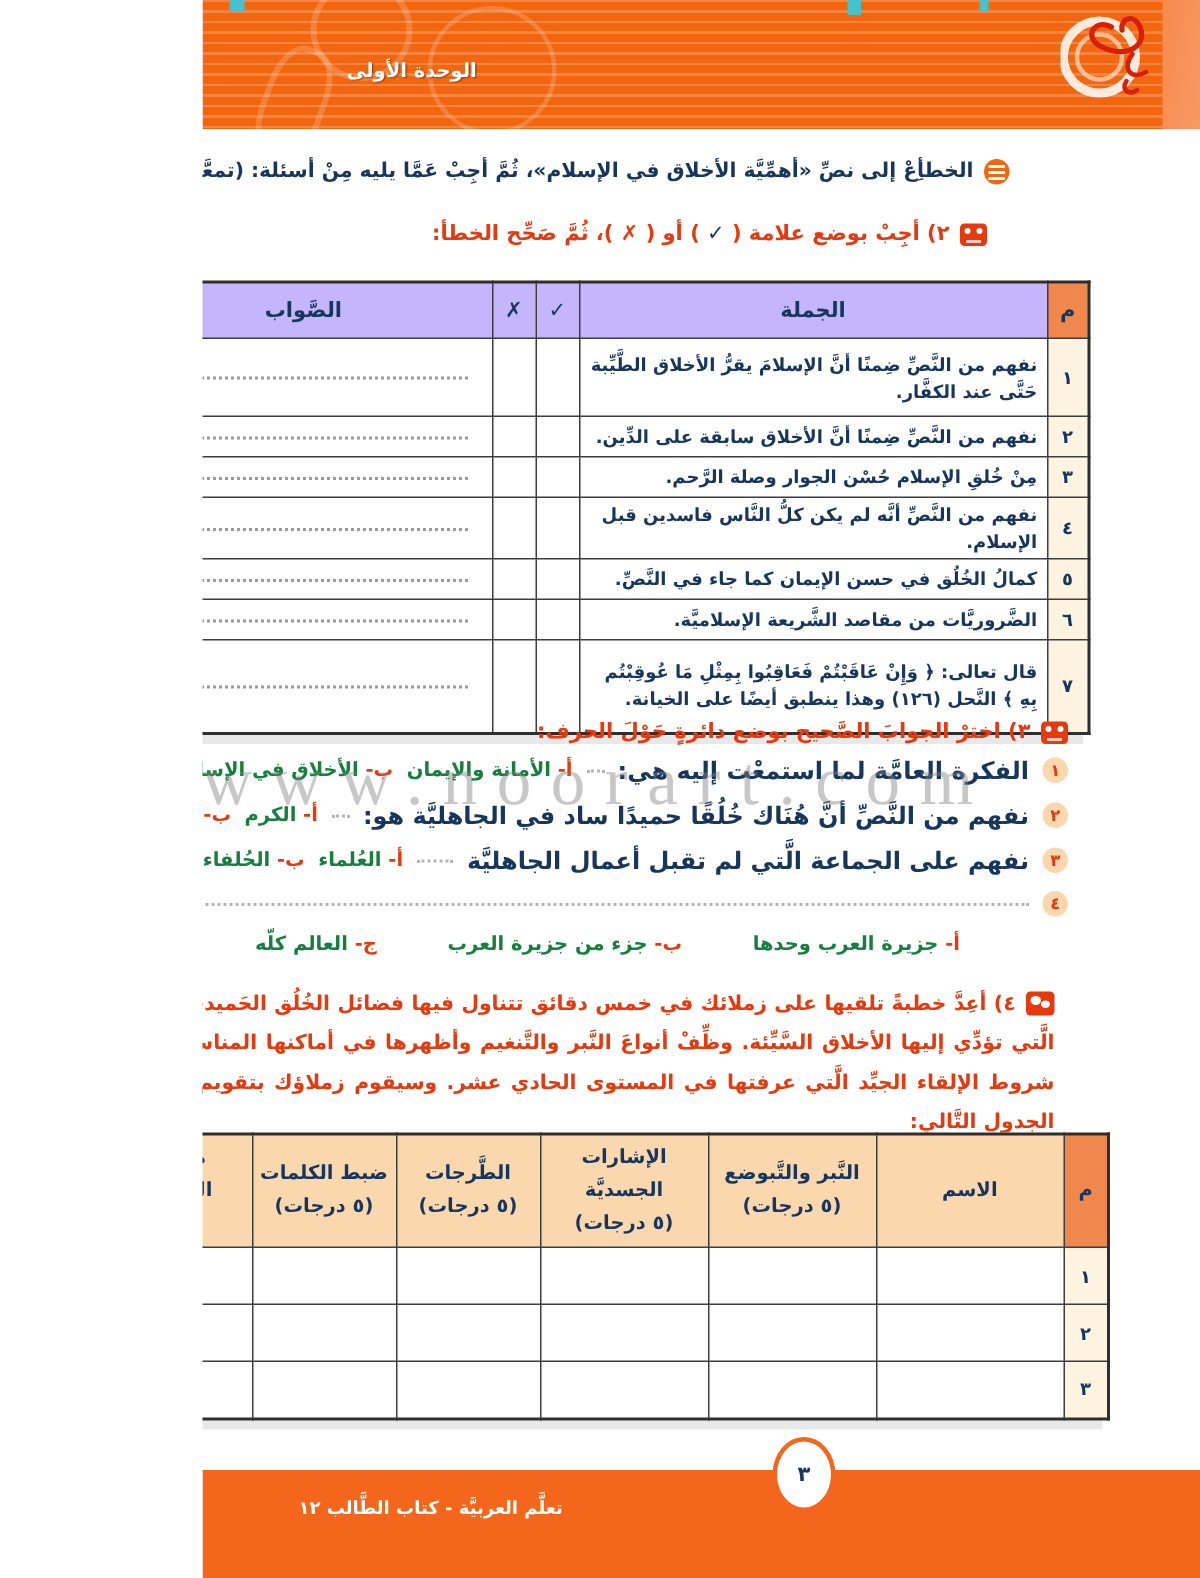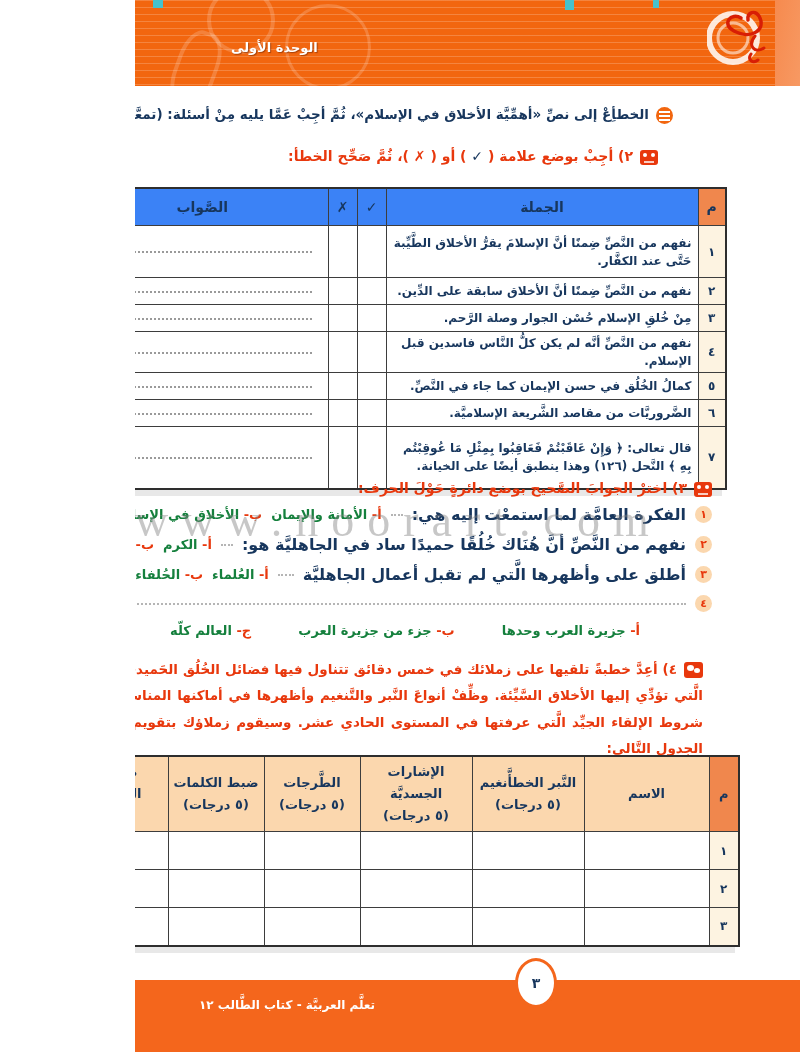--- a/index.html
+++ b/index.html
@@ -39,21 +39,21 @@
       background:#fff;box-shadow:8px 0 0 #fff;}
   .cassette-ic::after{content:"";position:absolute;bottom:2px;left:4px;right:4px;height:2px;background:rgba(255,255,255,.75);}
   .speak-ic{width:19px;height:16px;border-radius:3px;background:#E8380D;position:relative;}
   .speak-ic::before{content:"";position:absolute;top:3px;left:3px;width:7px;height:6px;border-radius:50%;background:#fff;}
   .speak-ic::after{content:"";position:absolute;top:6px;right:3px;width:6px;height:5px;border-radius:50%;background:#fff;}
   
   table{border-collapse:collapse;table-layout:fixed;background:#fff;}
   .t1{position:absolute;top:187px;right:73px;width:650px;box-shadow:-5px 6px 0 #e8e8e8;}
   .t1 td,.t1 th{border:1px solid #3d3d3d;padding:2px 6px;}
   .t1{border:2px solid #2e2e2e;}
-  .t1 th{background:#3b82f6;color:#17365D;font-size:14px;font-weight:bold;height:32px;}
+  .t1 th{background:#c4b5fd;color:#17365D;font-size:14px;font-weight:bold;height:32px;}
   .t1 th.h-num{background:#F0874D;}
   .t1 .c-num{background:#FDF3E1;text-align:center;color:#17365D;font-size:12px;font-weight:bold;}
   .t1 .c-sent{color:#17365D;font-size:12px;font-weight:bold;line-height:1.5;text-align:right;}
   .t1 .c-mark{background:#fff;}
   .dots{border-bottom:2px dotted #9a9a9a;height:1px;margin:0 10px;}
   .r1{height:52px}.rs{height:27px}.r6{height:27px}.r7{height:62px}
   
   .q3{position:absolute;top:480px;right:88px;width:650px;direction:rtl;}
   .q3-title{font-weight:bold;font-size:14px;color:#E8380D;white-space:nowrap;margin-bottom:8px;}
   .q3-item{display:flex;align-items:center;gap:9px;margin-bottom:11px;white-space:nowrap;}
@@ -222,21 +222,21 @@
       <span class="badge">٢</span>
       <span class="stem">نفهم من النَّصِّ أنَّ هُنَاك خُلُقًا حميدًا ساد في الجاهليَّة هو:</span>
       <span class="filler"></span>
       <span class="opt"><span class="letter">أ-</span> <span class="otext">الكرم</span></span>
       <span class="opt"><span class="letter">ب-</span> <span class="otext">الشَّجاعة</span></span>
       <span class="opt"><span class="letter">ج-</span> <span class="otext">المُروءة</span></span>
     </div>
 
     <div class="q3-item">
       <span class="badge">٣</span>
-      <span class="stem">أطلق على وأظهرها الَّتي لم تقبل أعمال الجاهليَّة</span>
+      <span class="stem">نفهم على الجماعة الَّتي لم تقبل أعمال الجاهليَّة</span>
       <span class="filler"></span>
       <span class="opt"><span class="letter">أ-</span> <span class="otext">العُلماء</span></span>
       <span class="opt"><span class="letter">ب-</span> <span class="otext">الحُلفاء</span></span>
       <span class="opt"><span class="letter">ج-</span> <span class="otext">الحُنفاء</span></span>
     </div>
 
     <div class="q3-item">
       <span class="badge">٤</span>
       <span class="filler"></span>
     </div>
@@ -262,21 +262,21 @@
         <col style="width:105px">
       </colgroup>
     <tbody>
         <tr>
       <th class="h-num">م</th>
       <th>
             <div>الاسم</div>
             <div></div>
           </th>
       <th>
-            <div>النَّبر الخطأَّنغيم</div>
+            <div>النَّبر والتَّبوضع</div>
             <div>(٥ درجات)</div>
           </th>
       <th>
             <div>الإشارات الجسديَّة</div>
             <div>(٥ درجات)</div>
           </th>
       <th>
             <div>الطَّرجات</div>
             <div>(٥ درجات)</div>
           </th>

